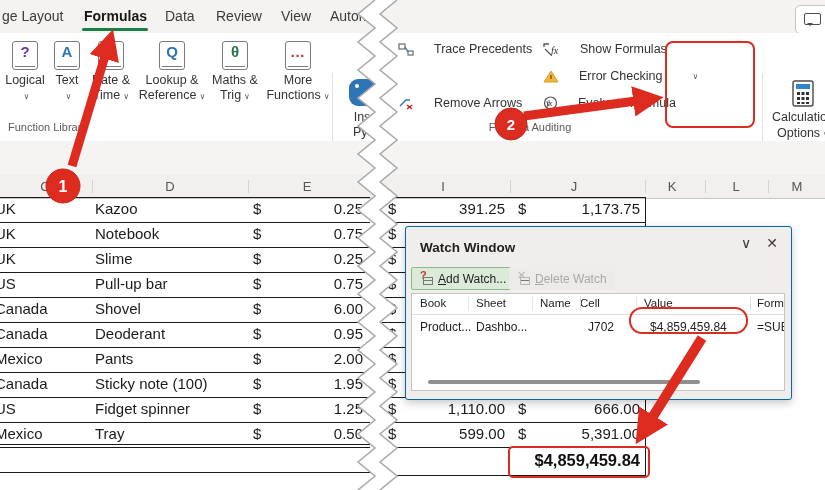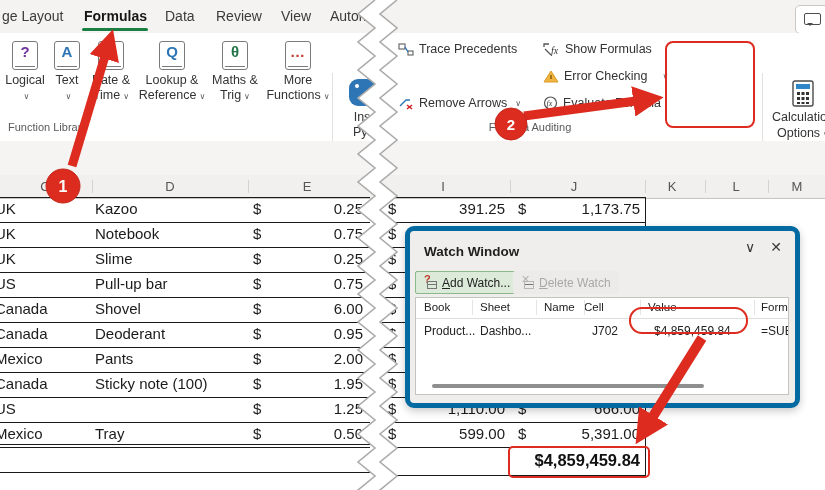--- a/index.html
+++ b/index.html
@@ -15,21 +15,21 @@
   .bubble:after{content:"";position:absolute;left:2px;bottom:-5px;width:0;height:0;border:3px solid transparent;border-top-color:#4d4d4d}
   
   .ribbon{position:absolute;left:0;top:33px;width:825px;height:108px;background:#fff;border-bottom:1px solid #dedcd9}
   .fl-item{position:absolute;top:8px;text-align:center;color:#333;font-size:12.5px;line-height:15px}
   .book{position:relative;width:24px;height:27px;margin:0 auto 3px;border:1.6px solid #7b7b7b;border-radius:3px;background:#fff}
   .book:after{content:"";position:absolute;left:2px;right:2px;bottom:2px;border-top:1.6px solid #7b7b7b}
   .book .glyph{position:absolute;left:0;right:0;top:2px;font-size:15px;font-weight:700}
   .chev{font-size:8px;color:#5a5a5a;margin-left:3px}
   .grp-label{position:absolute;font-size:11px;color:#5a5a5a;white-space:nowrap}
   .vsep{position:absolute;top:40px;height:88px;width:1px;background:#e2e0dd}
-  .fa-item{position:absolute;display:flex;align-items:center;gap:5px;font-size:12.5px;color:#333;white-space:nowrap}
+  .fa-item{position:absolute;display:flex;align-items:center;gap:20px;font-size:12.5px;color:#333;white-space:nowrap}
   .ww-btn{position:absolute;left:668px;top:43px;width:86px;height:84px;text-align:center;font-size:12.5px;color:#333;line-height:16px}
   .calc-btn{position:absolute;left:758px;top:43px;width:90px;text-align:center;font-size:12.5px;color:#333;line-height:16px}
   .py-btn{position:absolute;left:342px;top:46px;width:40px;text-align:center;font-size:12.5px;color:#333;line-height:15px}
   .py-icon{width:27px;height:27px;margin:0 auto 4px;background:#2e75b6;border-radius:9px;position:relative}
   .py-icon:after{content:"";position:absolute;left:6px;top:5px;width:4px;height:4px;border-radius:50%;background:#fff}
   
   .fxstrip{position:absolute;left:0;top:141px;width:825px;height:34px;background:#f5f4f2}
   .colhdr{position:absolute;left:0;top:175px;width:825px;height:23px;background:#f1f0ee;border-bottom:1px solid #c9c7c4}
   .colhdr .letter{position:absolute;top:0;width:30px;height:23px;line-height:23px;text-align:center;font-size:13px;color:#555}
   .tick{position:absolute;top:5px;width:1px;height:13px;background:#d5d3d0}
@@ -39,22 +39,22 @@
   .rt{position:absolute;left:382px;top:197px;width:263px;border-top:1.5px solid #1a1a1a;border-right:1.5px solid #1a1a1a}
   .row{position:relative;height:25px;border-bottom:1.5px solid #1a1a1a;box-sizing:border-box}
   .row.dbl{border-bottom:4px double #1a1a1a}
   .row span{position:absolute;top:0;line-height:22px;font-size:15px;color:#1b1b1b;white-space:nowrap}
   .cc{left:-5px}.cd{left:95px}.ced{left:253px}.cev{right:7px}
   .cid{left:6px}.civ{right:140px}.cjd{left:136px}.cjv{right:5px}
   .totrow-l{height:24px;border-bottom:1.5px solid #1a1a1a}
   .totrow-r{position:relative;height:28px;border-bottom:1.5px solid #1a1a1a;box-sizing:border-box}
   .totrow-r span{position:absolute;right:5px;top:3px;font-size:16.5px;font-weight:700;color:#111}
   
-  .dlg{position:absolute;left:405px;top:226px;width:385px;height:172px;background:#f0eeec;border:5px solid #0369a1;
-       border-radius:9px;box-shadow:0 3px 8px rgba(0,0,0,.22);z-index:6}
+  .dlg{position:absolute;left:405px;top:226px;width:385px;height:172px;background:#f0eeec;border:1px solid #0369a1;
+       border-radius:3px;box-shadow:0 3px 8px rgba(0,0,0,.22);z-index:6}
   .dlg-title{position:absolute;left:14px;top:13px;font-size:13.5px;font-weight:700;color:#1f1f1f}
   .dlg-ctl{position:absolute;top:8px;font-size:14px;color:#3a3a3a;width:20px;text-align:center}
   .wbtn{position:absolute;top:40px;height:23px;box-sizing:border-box;border-radius:2px;font-size:12px;
         display:flex;align-items:center;gap:5px;padding:0 8px}
   .wicon{position:relative;width:13px;height:13px}
   .wicon .q{position:absolute;left:0;top:-3px;font-size:11px;font-weight:700}
   .wicon .tbl{position:absolute;right:0;bottom:0;width:8px;height:6px;border:1px solid #777}
   .wicon .tbl:after{content:"";position:absolute;left:0;right:0;top:2px;border-top:1px solid #777}
   .ww-table{position:absolute;left:5px;top:66px;width:372px;height:96px;background:#fff;border:1px solid #c6c4c1;overflow:hidden}
   .ww-table .hdr{position:absolute;top:3px;font-size:11.5px;color:#222}
@@ -270,20 +270,21 @@
         <span class="cev">2.00</span>
       </div>
     <div class="row">
         <span class="cc">Canada</span>
         <span class="cd">Sticky note (100)</span>
         <span class="ced">$</span>
         <span class="cev">1.95</span>
       </div>
     <div class="row">
         <span class="cc">US</span>
+        <span class="cd">Fidget spinner</span>
         <span class="ced">$</span>
         <span class="cev">1.25</span>
       </div>
     <div class="row dbl">
         <span class="cc">Mexico</span>
         <span class="cd">Tray</span>
         <span class="ced">$</span>
         <span class="cev">0.50</span>
       </div>
     <div class="totrow-l"></div>

